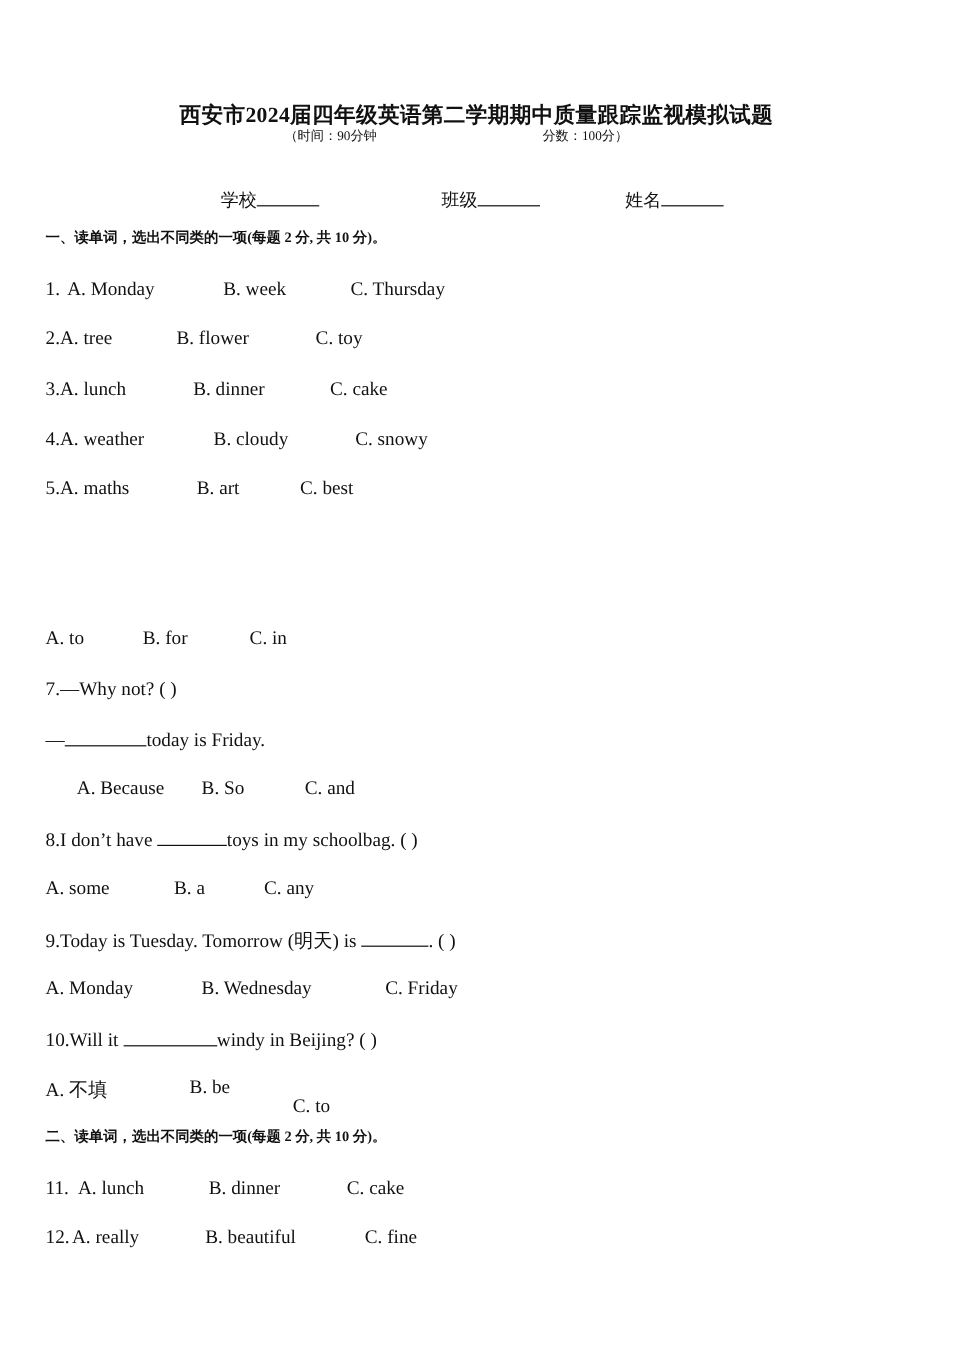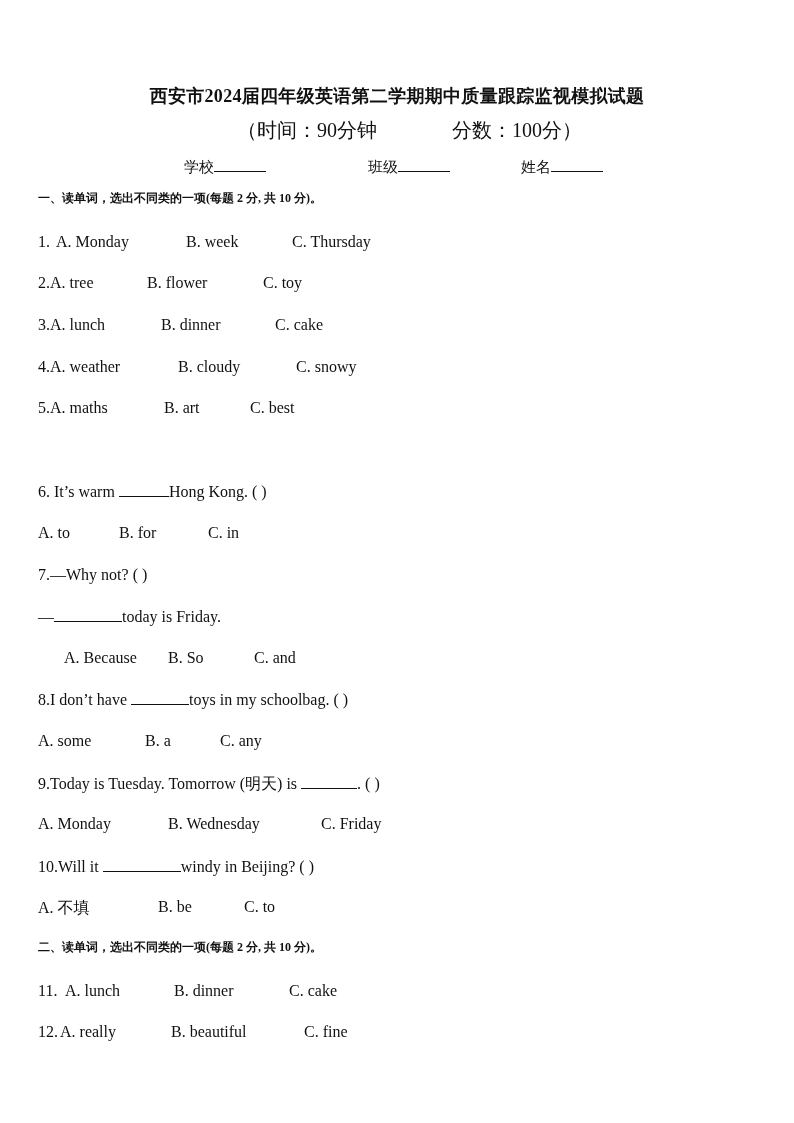--- a/index.html
+++ b/index.html
@@ -1,21 +1,21 @@
 <!DOCTYPE html>
 <html><head>
 <meta charset="utf-8">
 <style>
   html, body { margin: 0; padding: 0; background: #ffffff; }
   body { width: 794px; height: 1123px; position: relative; overflow: hidden;
          font-family: "Liberation Serif", "DejaVu Serif", serif; color: #111; }
   .page { position: absolute; left: 0; top: 0; width: 794px; height: 1123px; background: #fff; }
   .title { position: absolute; left: 0; width: 794px; top: 84px; text-align: center;
            font-size: 18px; font-weight: bold; letter-spacing: 0.3px; }
-  .subtitle { position: absolute; top: 117px; font-size: 20px; }
+  .subtitle { position: absolute; top: 106px; font-size: 11px; }
   .field { position: absolute; top: 158px; font-size: 15px; }
   .field .blank { display: inline-block; width: 52px; border-bottom: 1px solid #111; height: 13px; vertical-align: baseline; }
   .section { position: absolute; left: 38px; font-size: 12px; font-weight: bold; }
   .line { position: absolute; left: 38px; font-size: 16px; white-space: nowrap; }
   .opt { position: absolute; white-space: nowrap; }
   .blank-inline { display: inline-block; border-bottom: 1px solid #111; height: 14px; vertical-align: baseline; }
 </style>
 </head>
 <body>
 
@@ -62,23 +62,20 @@
     <span class="opt" style="left:258px;">C. snowy</span>
   </div>
   <div class="line" style="top:399px;">
     <span>5.</span>
     <span class="opt" style="left:12px;">A. maths</span>
     <span class="opt" style="left:126px;">B. art</span>
     <span class="opt" style="left:212px;">C. best</span>
   </div>
 
 
-  <div class="line" style="top:482px;">
-    <span>6. It’s warm </span><span class="blank-inline" style="width:50px;"></span><span>Hong Kong. (      )</span>
-  </div>
   <div class="line" style="top:524px;">
     <span class="opt" style="left:0;">A. to</span>
     <span class="opt" style="left:81px;">B. for</span>
     <span class="opt" style="left:170px;">C. in</span>
   </div>
 
   <div class="line" style="top:566px;">7.—Why not? (      )</div>
   <div class="line" style="top:607px;">
     <span>—</span><span class="blank-inline" style="width:68px;"></span><span>today is Friday.</span>
   </div>
@@ -105,21 +102,21 @@
     <span class="opt" style="left:130px;">B. Wednesday</span>
     <span class="opt" style="left:283px;">C. Friday</span>
   </div>
 
   <div class="line" style="top:857px;">
     <span>10.Will  it </span><span class="blank-inline" style="width:78px;"></span><span>windy  in  Beijing?  (      )</span>
   </div>
   <div class="line" style="top:898px;">
     <span class="opt" style="left:0;">A.  不填</span>
     <span class="opt" style="left:120px;">B.  be</span>
-    <span class="opt" style="left:206px;">C. to</span>
+    <span class="opt" style="left:206px;margin-top:16px;">C. to</span>
   </div>
 
   <div class="section" style="top:939px;">二、读单词，选出不同类的一项(每题 2 分, 共 10 分)。</div>
 
   <div class="line" style="top:982px;">
     <span>11.</span>
     <span class="opt" style="left:27px;">A. lunch</span>
     <span class="opt" style="left:136px;">B. dinner</span>
     <span class="opt" style="left:251px;">C. cake</span>
   </div>

